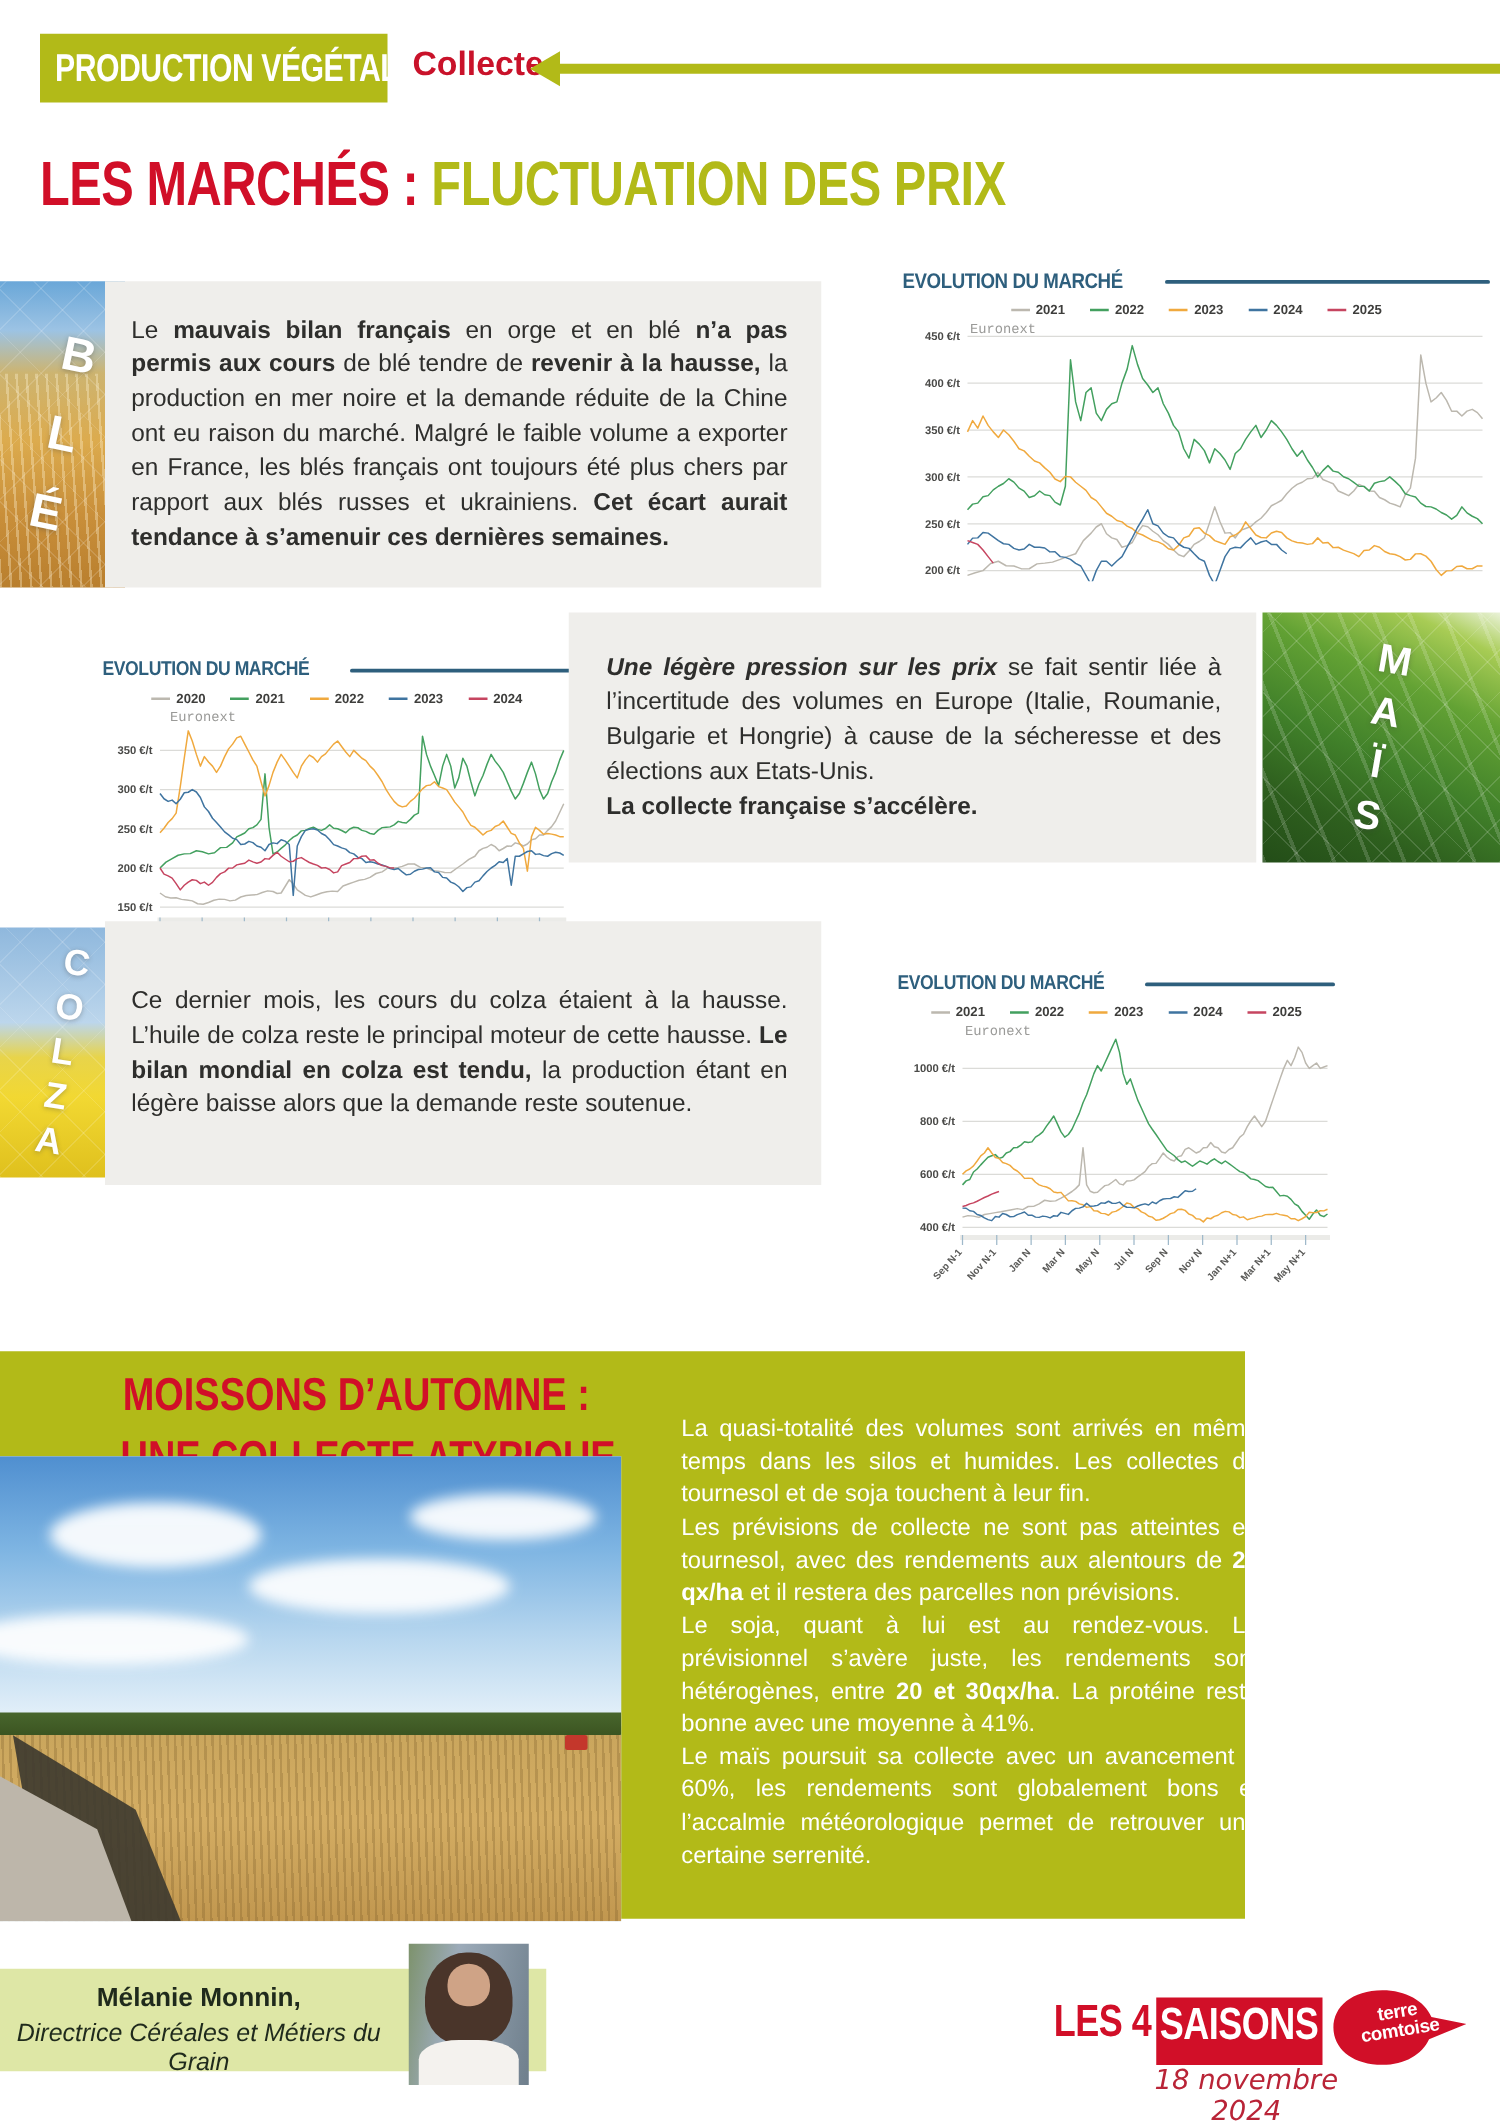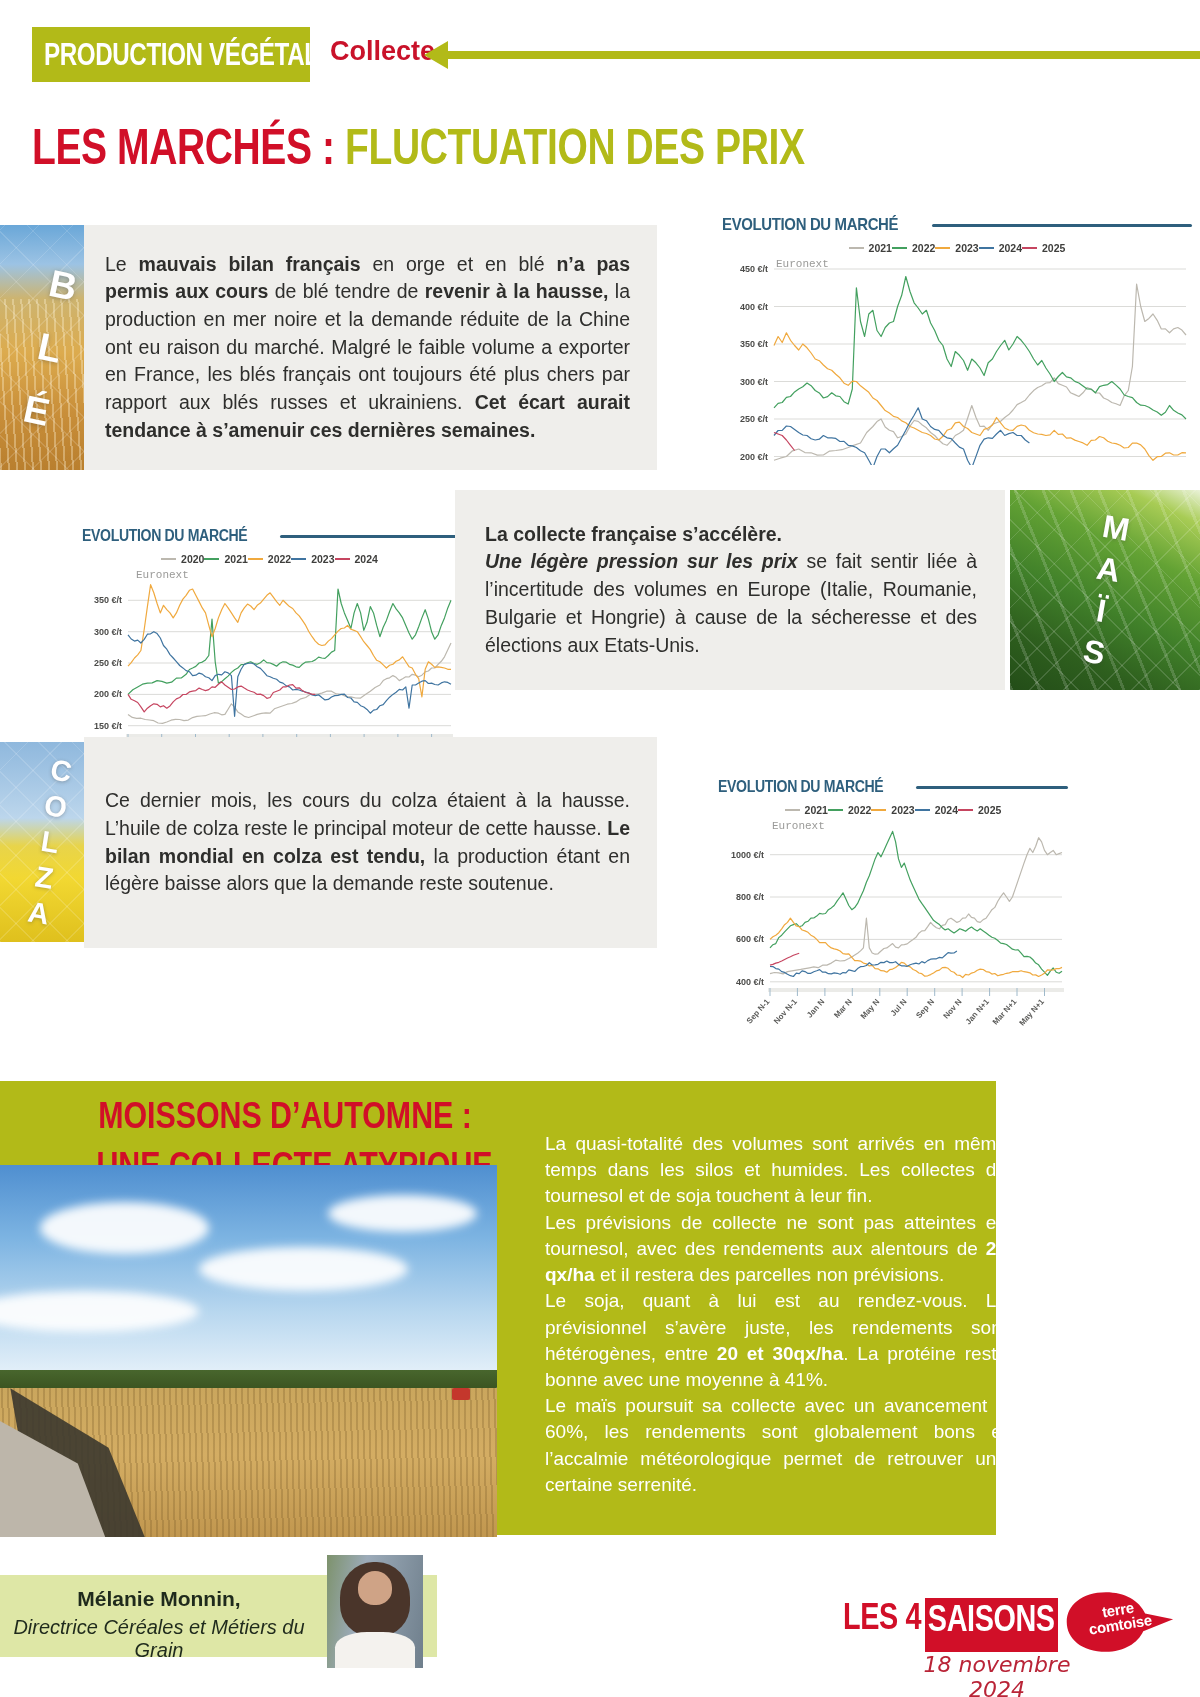--- a/index.html
+++ b/index.html
@@ -56,21 +56,21 @@
   
   .chart{box-sizing:border-box;}
   .chart-0{left:722px;top:213px;width:470px;height:255px;}
   .chart-1{left:82px;top:524px;width:375px;height:252px;}
   .chart-2{left:718px;top:775px;width:350px;height:255px;}
   .chart-head{display:flex;align-items:center;height:24px;}
   .chart-title{font-weight:700;font-size:17px;color:#2e5f7d;letter-spacing:-0.4px;
     transform:scaleX(0.88);transform-origin:0 50%;white-space:nowrap;}
   .chart-1 .chart-title,.chart-2 .chart-title{font-size:16px;}
   .chart-rule{flex:1;height:3px;background:#2e5f7d;margin-left:10px;border-radius:2px;}
-  .chart-legend{display:flex;justify-content:center;height:18px;align-items:center;margin-top:2px;}
+  .chart-legend{display:flex;justify-content:center;gap:20px;height:18px;align-items:center;margin-top:2px;}
   .lg-item{display:flex;align-items:center;gap:5px;}
   .lg-item i{display:block;width:15px;height:2px;}
   .lg-item b{font-size:10.5px;color:#3e3e3c;}
   .chart-canvas{position:relative;}
   .chart-0 .chart-canvas{height:211px;}
   .chart-1 .chart-canvas{height:208px;}
   .chart-2 .chart-canvas{height:211px;}
   .watermark{position:absolute;left:54px;top:1px;font-size:11px;color:#9a9a98;font-family:Liberation Mono, monospace;}
 
   
@@ -264,22 +264,22 @@
         </clipPath>
         <path d="M46.0,146.4L50.3,149.4L54.6,150.4L58.9,150.2L63.2,151.5L67.5,152.0L71.8,152.7L76.1,155.0L80.5,155.4L84.8,154.0L89.1,152.2L93.4,151.3L97.7,151.5L102.0,152.7L106.3,152.1L110.6,149.6L114.9,148.4L119.2,148.0L123.5,147.7L127.8,146.0L132.1,144.7L136.4,145.2L139.7,146.8L142.9,146.4L146.1,141.2L149.4,135.8L152.6,139.1L155.8,143.9L159.1,146.1L162.3,148.3L166.6,149.5L170.9,148.0L175.2,146.4L179.5,145.4L183.8,144.9L188.1,145.2L192.4,140.8L196.7,139.2L201.0,137.7L205.3,136.2L209.7,135.5L214.0,133.9L218.8,130.8L223.7,129.5L228.5,126.2L233.3,126.4L236.6,125.9L239.8,125.1L244.6,123.2L249.5,123.2L254.3,125.9L259.2,126.4L264.0,128.5L268.9,128.9L273.7,130.0L278.6,130.1L283.4,126.6L288.3,123.2L293.1,119.5L297.9,117.0L301.2,112.6L304.4,110.7L307.6,109.8L310.9,107.6L314.1,109.3L317.3,112.6L320.6,110.8L323.8,108.8L327.0,109.0L330.2,106.3L333.5,107.2L336.7,108.8L339.9,107.2L343.2,103.8L346.4,103.0L349.6,100.0L352.8,100.0L356.1,96.3L359.3,93.3L362.5,88.8L365.8,81.8L369.0,75.0" fill="none" stroke="#bcb8af" stroke-width="1.2" stroke-linejoin="round" clip-path="url(#cp1)"></path>
         <path d="M46.0,126.4L50.8,121.7L55.7,118.9L60.5,116.2L65.4,115.1L70.2,114.9L75.1,112.6L79.9,113.4L84.8,115.1L89.6,114.2L94.4,110.1L99.3,109.9L104.1,106.3L107.4,101.5L110.6,100.0L113.8,98.4L117.1,95.0L120.3,94.1L123.5,91.9L126.8,87.5L130.0,51.1L133.2,93.8L136.4,115.1L139.7,113.6L142.9,110.7L146.1,108.1L149.4,104.4L152.6,101.7L155.8,100.0L159.1,96.7L162.3,96.3L165.5,94.8L168.7,93.8L172.0,95.5L175.2,96.3L178.4,94.8L181.7,91.9L184.9,94.6L188.1,95.0L191.3,96.4L194.6,98.2L197.8,95.2L201.0,93.8L204.3,94.2L207.5,96.3L210.7,97.1L214.0,98.8L217.2,99.4L220.4,96.3L223.7,94.1L226.9,93.8L230.1,93.5L233.3,91.9L236.6,89.1L239.8,90.0L243.0,90.4L246.3,87.5L249.5,84.1L252.7,82.5L256.0,21.0L259.2,35.5L262.4,44.9L265.6,52.4L268.9,60.5L272.1,44.9L275.3,35.5L278.6,44.9L281.8,62.4L285.0,54.3L288.3,38.6L291.5,44.9L294.7,57.4L297.9,68.7L301.2,59.2L304.4,52.4L307.6,43.5L310.9,35.5L314.1,40.9L317.3,44.9L320.6,49.9L323.8,57.4L327.0,64.9L330.2,71.2L333.5,66.8L336.7,58.7L339.9,49.9L343.2,41.7L346.4,51.1L349.6,63.7L352.8,71.2L356.1,66.8L359.3,57.4L362.5,49.9L365.8,39.9L369.0,32.3" fill="none" stroke="#43a05f" stroke-width="1.2" stroke-linejoin="round" clip-path="url(#cp1)"></path>
         <path d="M46.0,98.2L49.2,94.6L52.5,90.0L55.7,86.9L58.9,82.5L62.2,61.5L65.4,38.6L68.6,16.7L71.8,24.8L75.1,35.5L78.3,44.9L81.5,37.3L84.8,41.6L88.0,44.9L91.2,49.9L94.4,44.9L97.7,37.3L100.9,31.1L104.1,27.3L107.4,22.3L110.6,21.0L113.8,27.3L117.1,33.6L120.3,39.9L123.5,44.9L126.8,57.4L130.0,68.7L133.2,60.5L136.4,49.9L139.7,41.7L142.9,35.5L146.1,39.9L149.4,44.9L152.6,49.9L155.8,54.3L159.1,44.9L162.3,39.9L165.5,36.1L168.7,38.0L172.0,41.7L175.2,37.3L178.4,35.1L181.7,31.1L184.9,27.3L188.1,24.8L191.3,29.2L194.6,33.6L197.8,37.3L201.0,32.3L204.3,35.5L207.5,38.6L210.7,40.5L214.0,44.9L217.2,47.9L220.4,52.4L223.7,57.4L226.9,63.7L230.1,68.7L233.3,73.1L236.6,76.2L239.8,77.5L243.0,76.8L246.3,73.1L249.5,70.6L252.7,66.8L256.0,63.1L259.2,60.5L262.4,60.0L265.6,57.4L268.9,61.3L272.1,62.4L275.3,63.7L278.6,68.7L281.8,73.7L285.0,77.5L288.3,81.6L291.5,87.5L294.7,92.3L297.9,93.8L301.2,96.9L304.4,100.0L307.6,97.3L310.9,96.3L314.1,93.2L317.3,91.9L320.6,88.8L323.8,93.8L327.0,98.7L330.2,100.0L333.5,106.3L336.7,110.7L339.9,128.9L343.2,101.3L346.4,93.8L349.6,96.3L352.8,99.4L356.1,98.8L359.3,99.3L362.5,100.0L365.8,101.3L369.0,101.3" fill="none" stroke="#f0a93e" stroke-width="1.2" stroke-linejoin="round" clip-path="url(#cp1)"></path>
         <path d="M46.0,66.8L49.2,71.0L52.5,73.1L55.7,72.1L58.9,75.0L62.2,71.4L65.4,66.2L68.6,65.8L71.8,63.7L75.1,65.6L78.3,70.0L81.5,77.5L84.8,81.2L88.0,86.6L91.2,90.0L94.4,93.6L97.7,97.5L100.9,99.9L104.1,102.6L107.4,103.7L110.6,107.6L113.8,107.2L117.1,105.1L120.3,106.1L123.5,108.8L126.8,109.8L130.0,112.6L133.2,107.6L136.4,106.3L139.7,106.9L142.9,103.8L146.1,104.9L149.4,107.6L152.6,148.3L155.8,108.8L159.1,101.3L162.3,96.3L165.5,95.5L168.7,95.0L172.0,96.0L175.2,98.8L178.4,100.4L181.7,103.8L184.9,107.7L188.1,108.8L191.3,110.3L194.6,111.3L197.8,114.1L201.0,115.1L204.3,117.9L207.5,118.9L210.7,122.0L214.0,121.4L217.2,122.0L220.4,123.2L223.7,124.0L226.9,125.1L230.1,126.9L233.3,127.6L236.6,126.8L239.8,129.5L243.0,131.9L246.3,131.4L249.5,129.0L252.7,127.6L256.0,127.3L259.2,126.4L262.4,126.2L265.6,129.5L268.9,130.0L272.1,133.9L275.3,134.4L278.6,137.7L281.8,139.0L285.0,141.4L288.3,145.2L291.5,142.1L294.7,141.5L297.9,137.7L301.2,136.6L304.4,132.7L307.6,129.2L310.9,126.4L314.1,124.3L317.3,121.4L320.6,122.0L323.8,118.9L327.0,140.2L330.2,117.0L333.5,117.0L336.7,115.1L339.9,113.2L343.2,112.6L346.4,115.5L349.6,115.1L352.8,116.5L356.1,117.0L359.3,114.9L362.5,113.8L365.8,114.4L369.0,116.3" fill="none" stroke="#3f74a0" stroke-width="1.2" stroke-linejoin="round" clip-path="url(#cp1)"></path>
         <path d="M46.0,126.4L49.2,131.3L52.5,132.7L55.7,134.5L58.9,138.9L62.2,143.9L65.4,140.2L68.6,137.7L71.8,135.8L75.1,136.3L78.3,138.9L81.5,137.7L84.8,140.2L88.0,137.9L91.2,133.9L94.4,130.9L97.7,129.5L100.9,126.5L104.1,126.4L107.4,123.9L110.6,123.2L113.8,122.6L117.1,120.1L120.3,121.5L123.5,122.6L126.8,121.6L130.0,118.9L133.2,119.3L136.4,116.3L139.7,113.8L142.9,117.0L146.1,119.2L149.4,121.4L152.6,121.0L155.8,118.9L159.1,118.1L162.3,120.1L165.5,122.0L168.7,123.2L172.0,124.3L175.2,126.4L178.4,126.1L181.7,127.6L184.9,130.3L188.1,129.5L191.3,124.5L194.6,123.2L197.8,122.0L201.0,118.9L204.3,118.8L207.5,117.0L210.7,116.7L214.0,120.1L217.2,119.8L220.4,122.6L223.7,124.5L226.9,125.1L230.1,126.3L233.3,126.4" fill="none" stroke="#c64560" stroke-width="1.2" stroke-linejoin="round" clip-path="url(#cp1)"></path>
       </svg>
   </div>
 </div>
 <div class="abs card mais-card">
+  <p class="body-text"><span style="font-weight: 700; font-style: italic;">Une légère pression sur les prix</span><span> se fait sentir liée à l’incertitude des volumes en Europe (Italie, Roumanie, Bulgarie et Hongrie) à cause de la sécheresse et des élections aux Etats-Unis.</span></p>
   <p class="body-text"><span style="font-weight: 700;">La collecte française s’accélère.</span></p>
-  <p class="body-text"><span style="font-weight: 700; font-style: italic;">Une légère pression sur les prix</span><span> se fait sentir liée à l’incertitude des volumes en Europe (Italie, Roumanie, Bulgarie et Hongrie) à cause de la sécheresse et des élections aux Etats-Unis.</span></p>
 </div>
 <div class="abs photo mais-photo">
   <div class="vletters">
       <div>M</div>
       <div>A</div>
       <div>Ï</div>
       <div>S</div>
     </div>
 </div>
 

